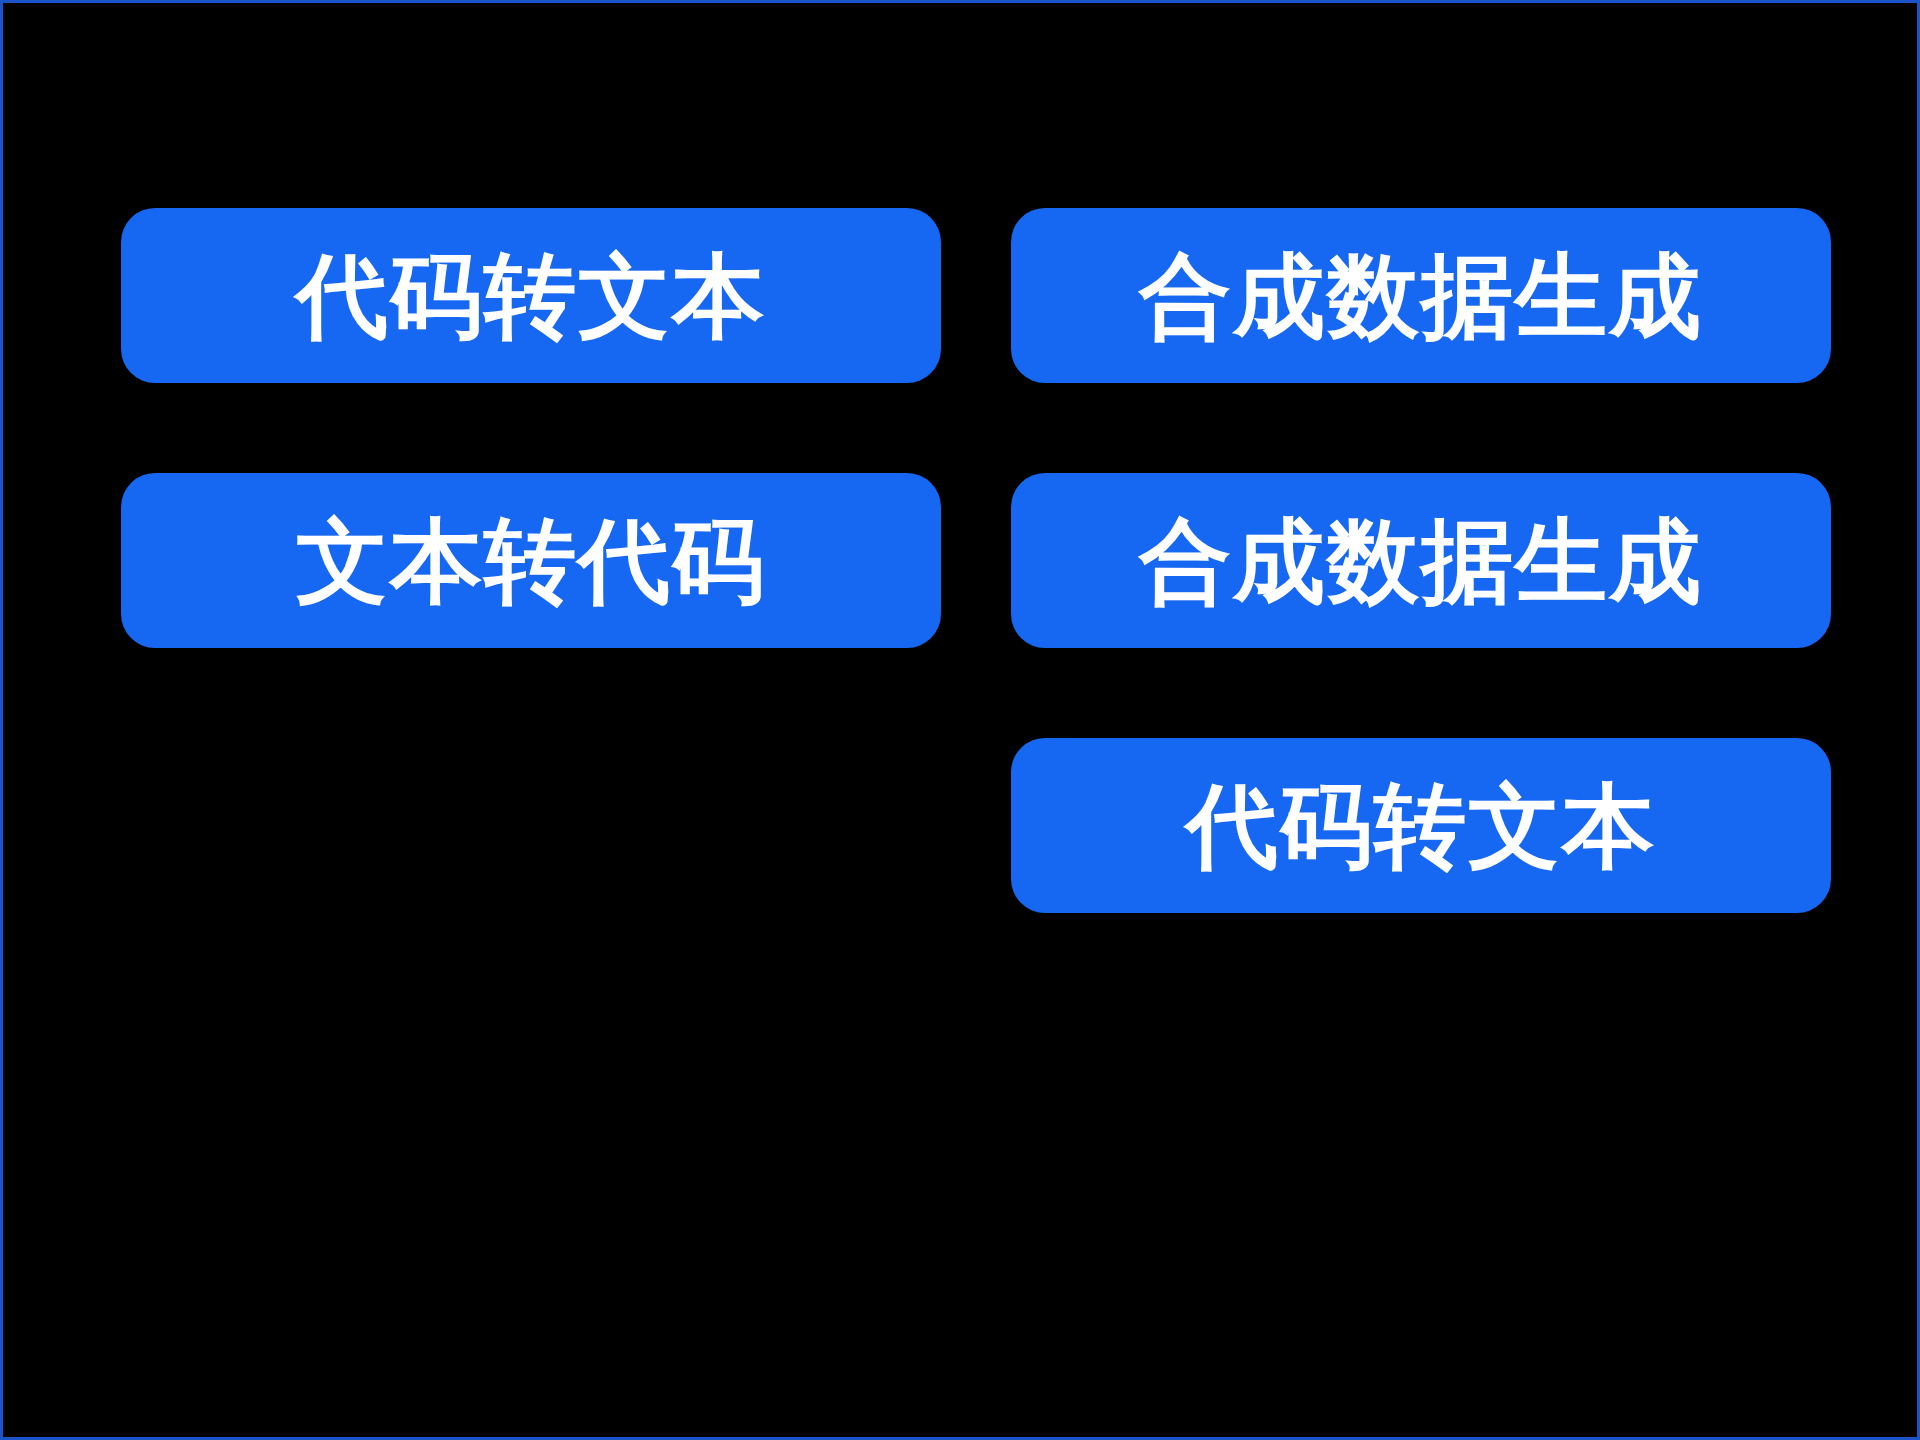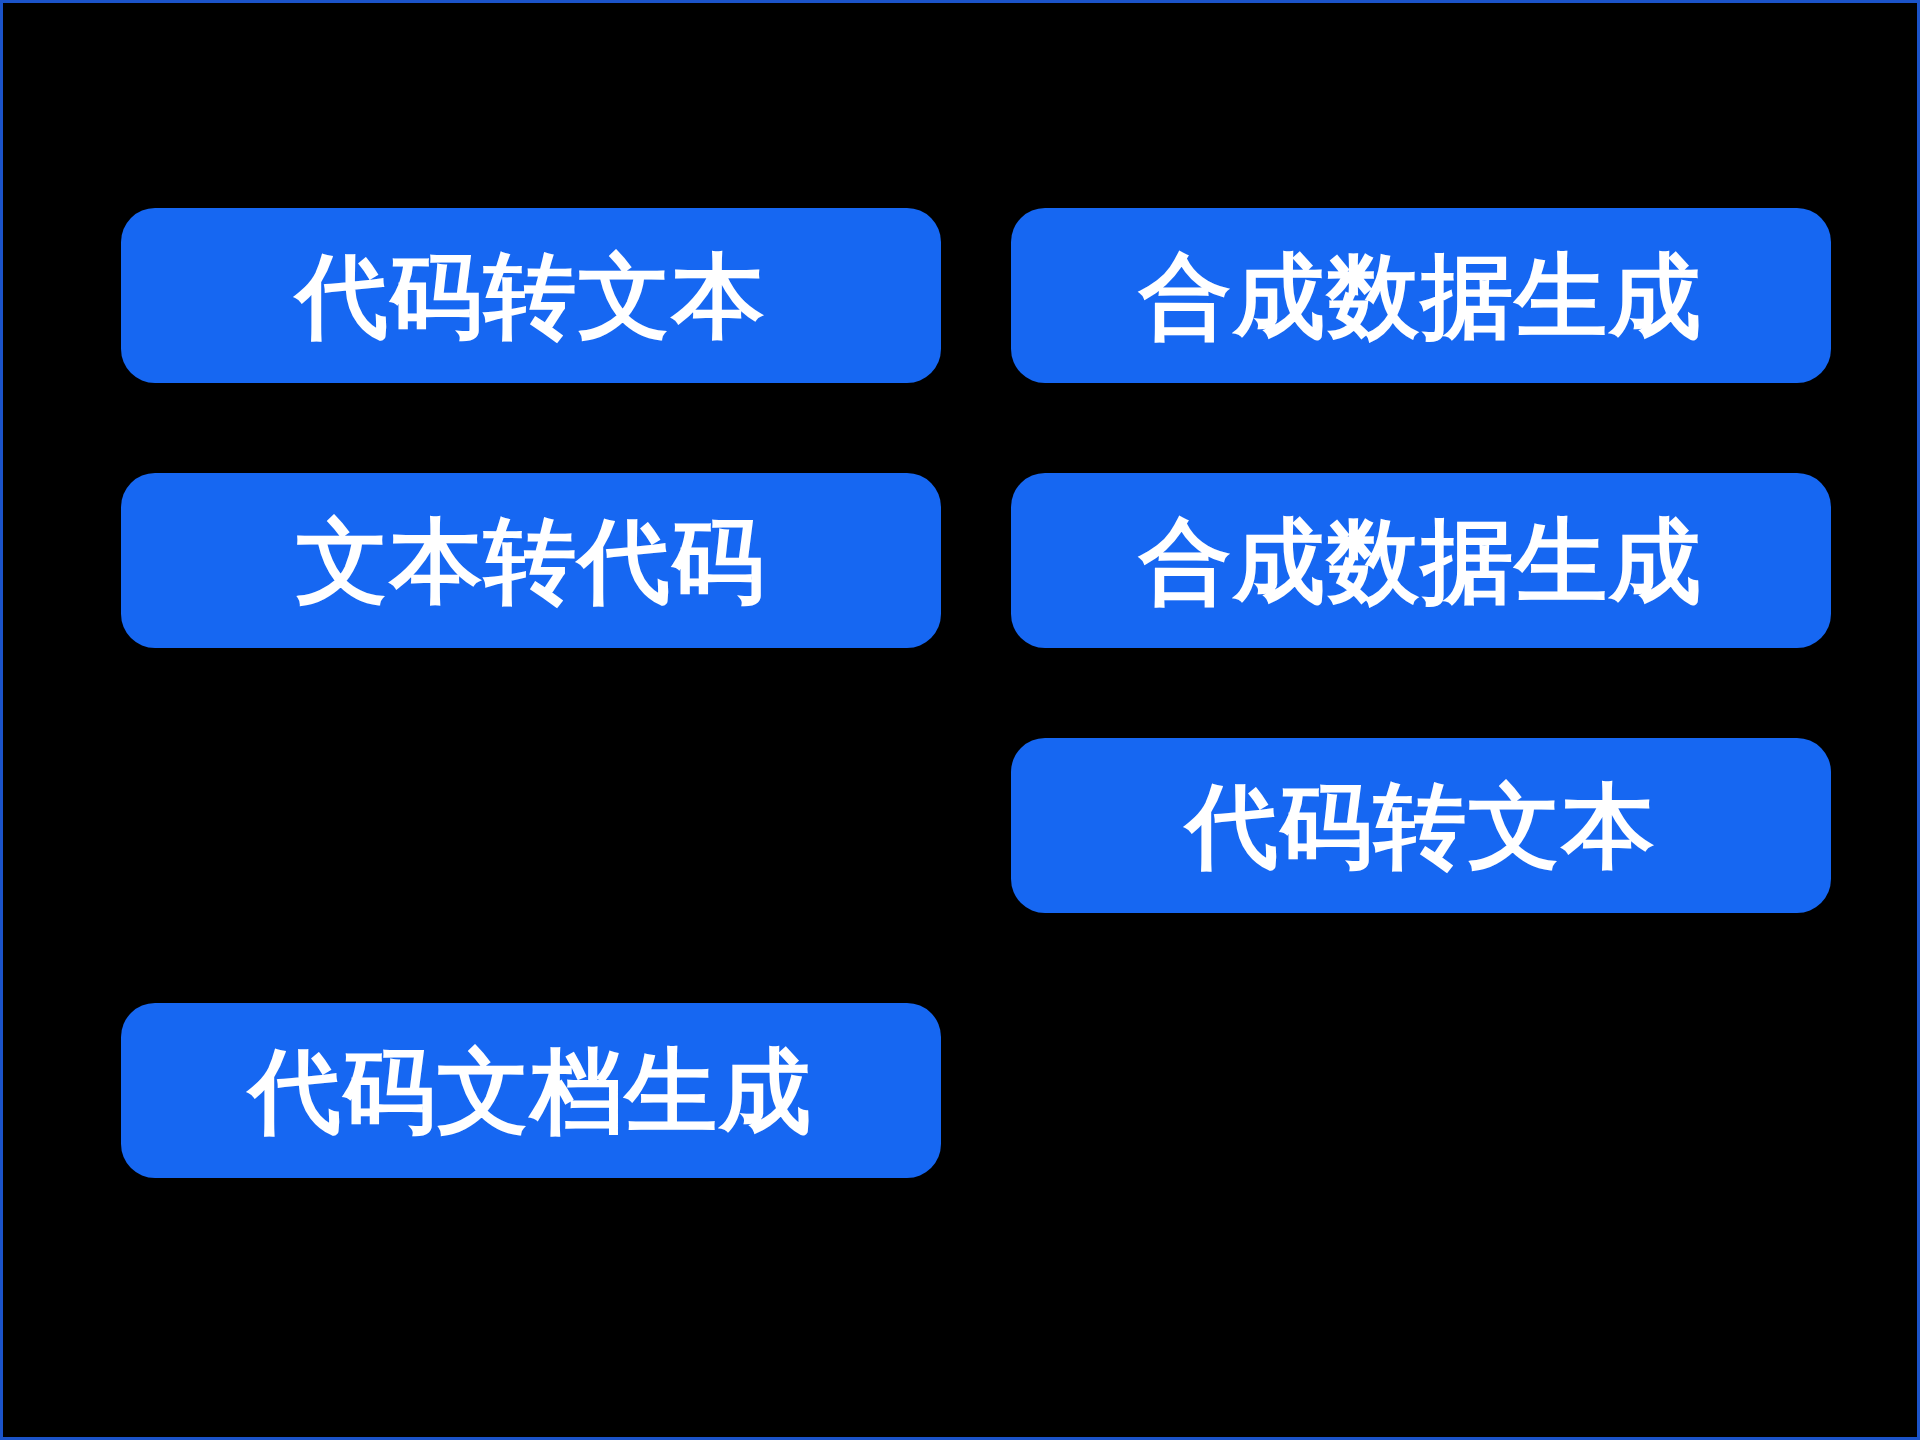--- a/index.html
+++ b/index.html
@@ -65,23 +65,20 @@
 
     <div class="chip col-left" style="grid-row:1;">
       <span class="chip-label">代码转文本</span>
     </div>
 
     <div class="chip col-left" style="grid-row:2;align-items:center;">
       <span class="chip-label">文本转代码</span>
     </div>
 
 
-    <div class="chip col-left" style="grid-row:4;">
-      <span class="chip-label">代码文档生成</span>
-    </div>
 
     <div class="chip col-right" style="grid-row:1;">
       <span class="chip-label">合成数据生成</span>
     </div>
 
     <div class="chip col-right" style="grid-row:2;">
       <span class="chip-label">合成数据生成</span>
     </div>
 
     <div class="chip col-right" style="grid-row:3;">

